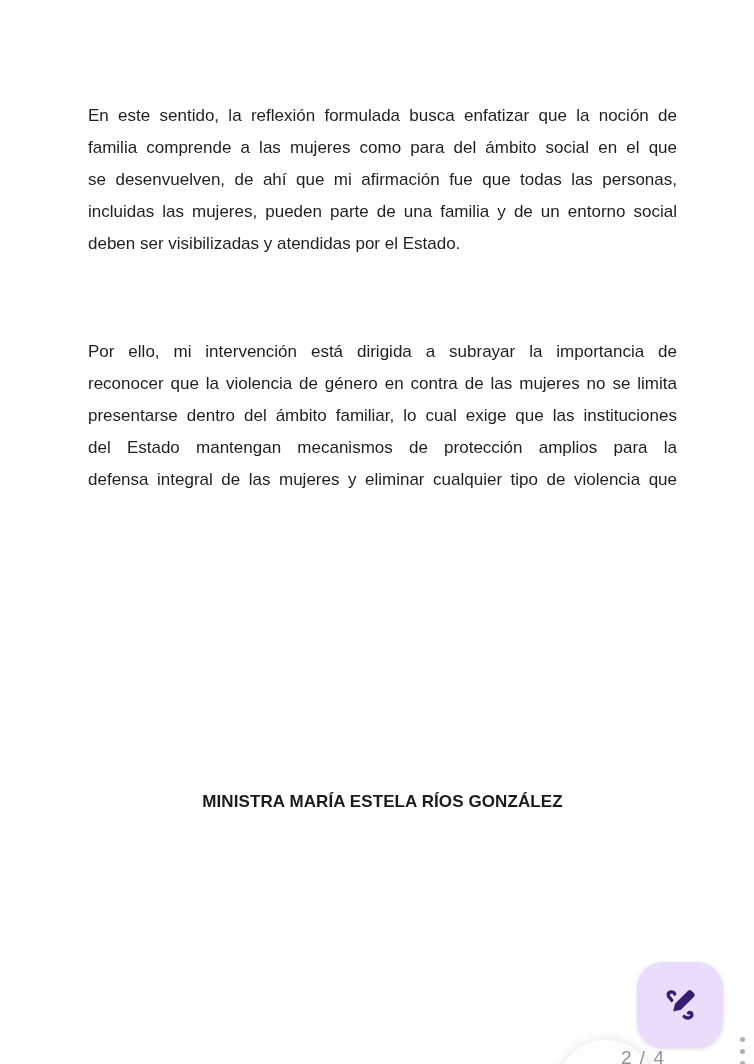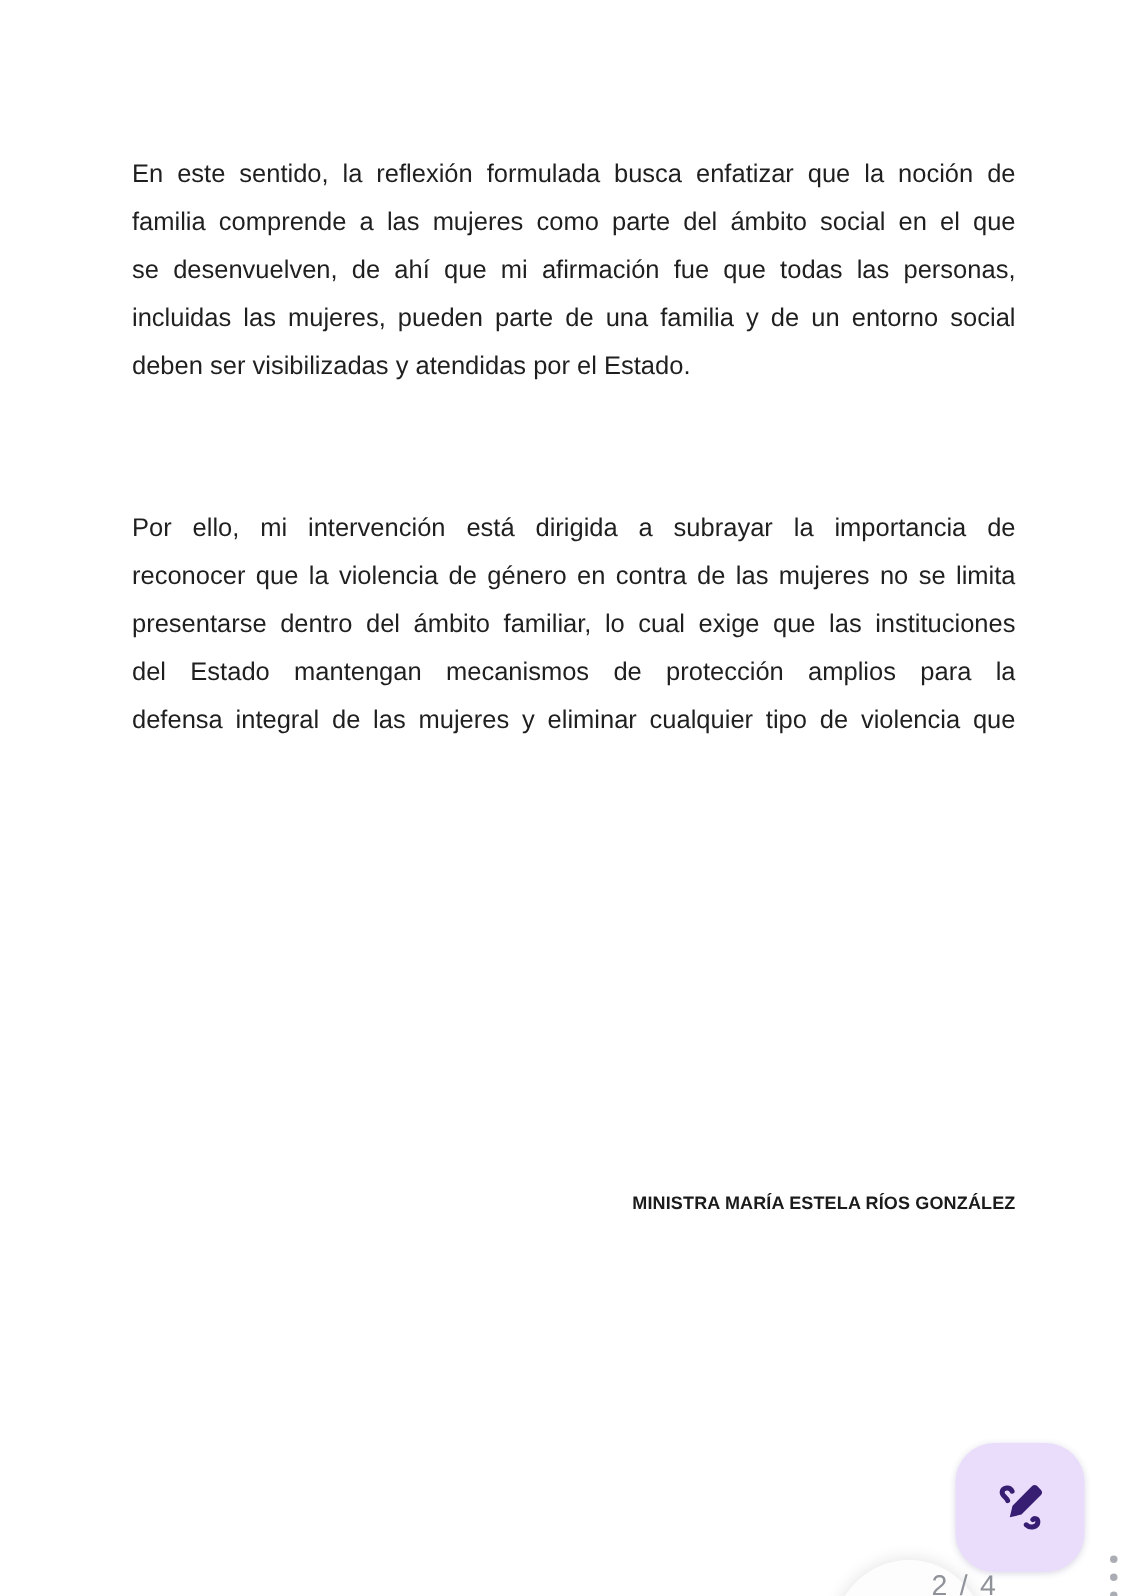--- a/index.html
+++ b/index.html
@@ -32,23 +32,23 @@
   }
   #para1 { top: 100px; }
   #para2 { top: 336px; }
   
   .signature {
     position: absolute;
     top: 790px;
     left: 88px;
     width: 589px;
     line-height: 24px;
-    font-size: 12px;
+    font-size: 17px;
     font-weight: bold;
-    text-align: right;
+    text-align: center;
     color: #1b1b1b;
     letter-spacing: 0.1px;
   }
   
   .fab-annotate {
     position: absolute;
     left: 637px;
     top: 962px;
     width: 86px;
     height: 86px;
@@ -108,21 +108,21 @@
     display: block;
   }
 </style>
 </head>
 <body>
 
 <div class="screen">
 
   <div class="doc-paragraph" id="para1">
     <div class="text-line">En este sentido, la reflexión formulada busca enfatizar que la noción de</div>
-    <div class="text-line">familia comprende a las mujeres como parte del ámbito social en el que</div>
+    <div class="text-line">familia comprende a las mujeres como para del ámbito social en el que</div>
     <div class="text-line">se desenvuelven, de ahí que mi afirmación fue que todas las personas,</div>
     <div class="text-line">incluidas las mujeres, pueden parte de una familia y de un entorno social</div>
     <div class="text-line final">deben ser visibilizadas y atendidas por el Estado.</div>
   </div>
 
   <div class="doc-paragraph" id="para2">
     <div class="text-line">Por ello, mi intervención está dirigida a subrayar la importancia de</div>
     <div class="text-line">reconocer que la violencia de género en contra de las mujeres no se limita</div>
     <div class="text-line">presentarse dentro del ámbito familiar, lo cual exige que las instituciones</div>
     <div class="text-line">del Estado mantengan mecanismos de protección amplios para la</div>

